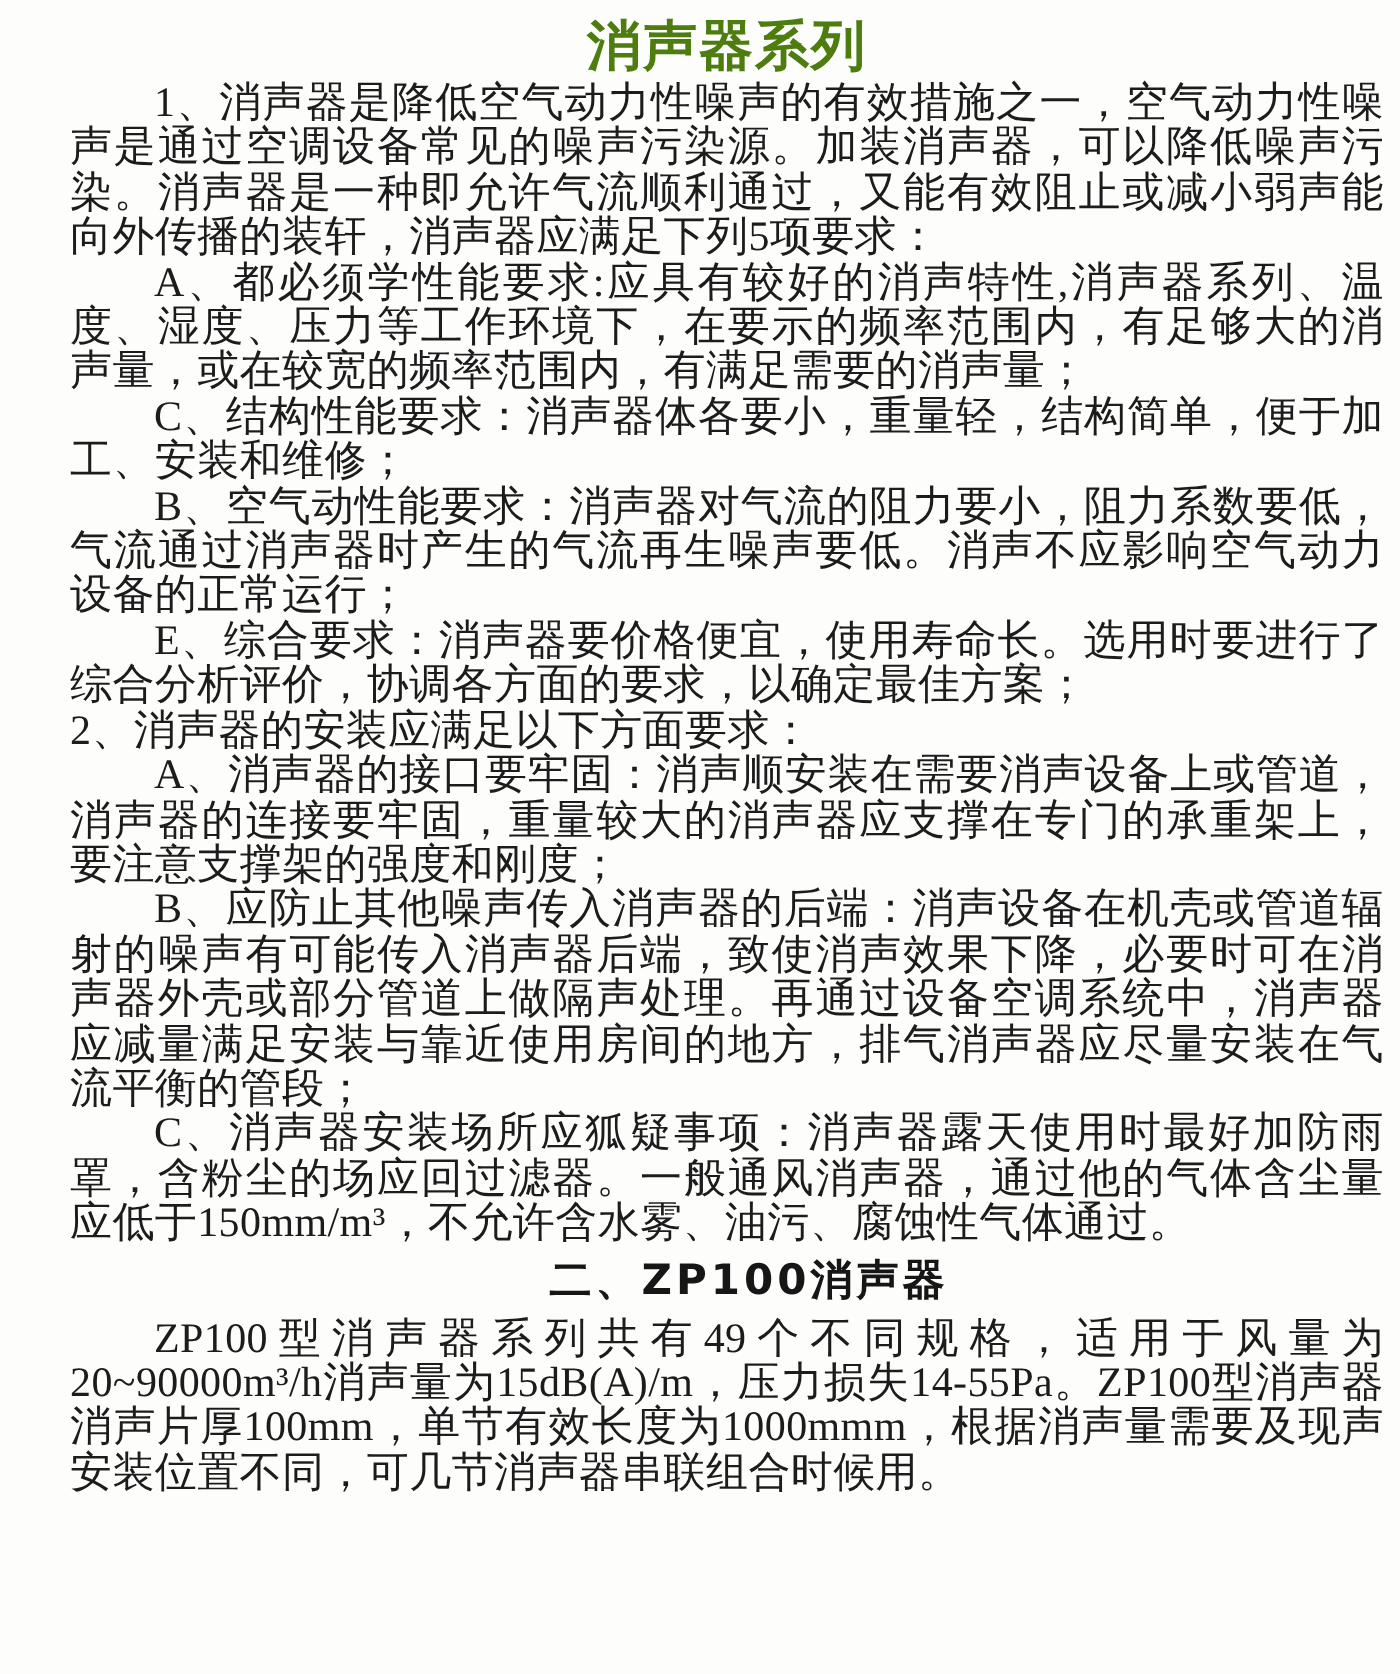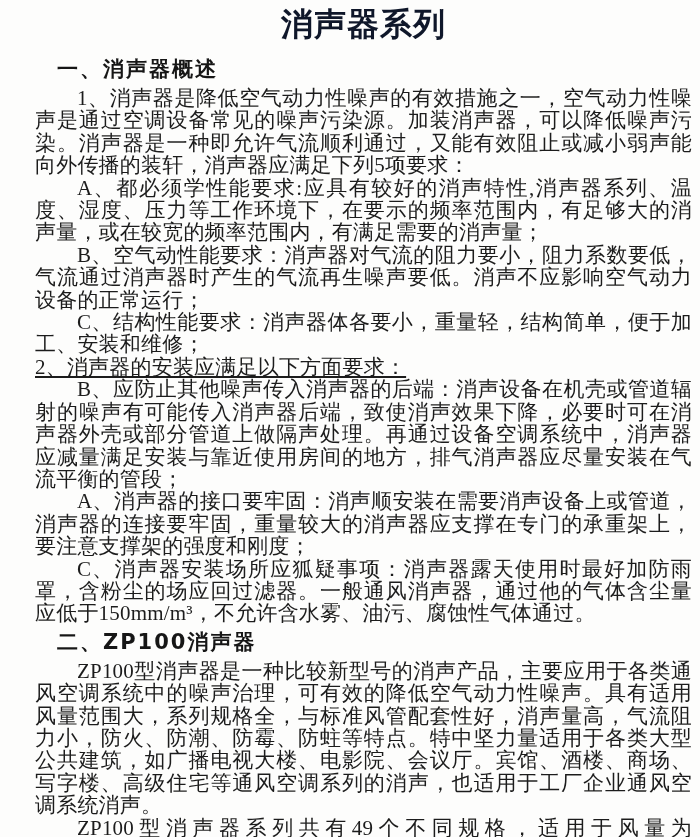--- a/index.html
+++ b/index.html
@@ -18,69 +18,68 @@
   .page {
     box-sizing: border-box;
     width: 700px;
     height: 837px;
     padding: 6px 8px 4px 35px;
   }
   .doc-title {
     text-align: center;
     font-family: "DejaVu Sans", "Liberation Sans", sans-serif;
     font-weight: bold;
-    font-size: 32px;
+    font-size: 27px;
     line-height: 32px;
     margin: 2px 0 0 0;
     letter-spacing: 1px;
-    color: #0f172a;
+    color: #4d7c0f;
   }
   .section-heading {
     font-family: "DejaVu Sans", "Liberation Sans", sans-serif;
     font-weight: bold;
     font-size: 21px;
     line-height: 27px;
     margin: 16px 0 4px 0;
     padding-left: 22px;
     letter-spacing: 2px;
     color: #161616;
   }
   .section-heading.second {
     margin-top: 4px;
+    text-align: center;
   }
   .para {
     font-size: 21px;
     line-height: 22.4px;
     text-align: justify;
     text-justify: inter-character;
     margin: 0;
     text-indent: 2em;
     letter-spacing: 0.2px;
   }
   .para.flush {
     text-indent: 0;
-    text-decoration: underline;
   }
 </style>
 </head>
 <body>
 
 <div class="page">
 
   <h1 class="doc-title">消声器系列</h1>
 
-  <h2 class="section-heading">一、消声器概述</h2>
 
   <p class="para">1、消声器是降低空气动力性噪声的有效措施之一，空气动力性噪声是通过空调设备常见的噪声污染源。加装消声器，可以降低噪声污染。消声器是一种即允许气流顺利通过，又能有效阻止或减小弱声能向外传播的装轩，消声器应满足下列5项要求：</p>
   <p class="para">A、都必须学性能要求:应具有较好的消声特性,消声器系列、温度、湿度、压力等工作环境下，在要示的频率范围内，有足够大的消声量，或在较宽的频率范围内，有满足需要的消声量；</p>
+  <p class="para">C、结构性能要求：消声器体各要小，重量轻，结构简单，便于加工、安装和维修；</p>
   <p class="para">B、空气动性能要求：消声器对气流的阻力要小，阻力系数要低，气流通过消声器时产生的气流再生噪声要低。消声不应影响空气动力设备的正常运行；</p>
-  <p class="para">C、结构性能要求：消声器体各要小，重量轻，结构简单，便于加工、安装和维修；</p>
+  <p class="para">E、综合要求：消声器要价格便宜，使用寿命长。选用时要进行了综合分析评价，协调各方面的要求，以确定最佳方案；</p>
   <p class="para flush">2、消声器的安装应满足以下方面要求：</p>
+  <p class="para">A、消声器的接口要牢固：消声顺安装在需要消声设备上或管道，消声器的连接要牢固，重量较大的消声器应支撑在专门的承重架上，要注意支撑架的强度和刚度；</p>
   <p class="para">B、应防止其他噪声传入消声器的后端：消声设备在机壳或管道辐射的噪声有可能传入消声器后端，致使消声效果下降，必要时可在消声器外壳或部分管道上做隔声处理。再通过设备空调系统中，消声器应减量满足安装与靠近使用房间的地方，排气消声器应尽量安装在气流平衡的管段；</p>
-  <p class="para">A、消声器的接口要牢固：消声顺安装在需要消声设备上或管道，消声器的连接要牢固，重量较大的消声器应支撑在专门的承重架上，要注意支撑架的强度和刚度；</p>
   <p class="para">C、消声器安装场所应狐疑事项：消声器露天使用时最好加防雨罩，含粉尘的场应回过滤器。一般通风消声器，通过他的气体含尘量应低于150mm/m³，不允许含水雾、油污、腐蚀性气体通过。</p>
 
   <h2 class="section-heading second">二、ZP100消声器</h2>
 
-  <p class="para">ZP100型消声器是一种比较新型号的消声产品，主要应用于各类通风空调系统中的噪声治理，可有效的降低空气动力性噪声。具有适用风量范围大，系列规格全，与标准风管配套性好，消声量高，气流阻力小，防火、防潮、防霉、防蛀等特点。特中坚力量适用于各类大型公共建筑，如广播电视大楼、电影院、会议厅。宾馆、酒楼、商场、写字楼、高级住宅等通风空调系列的消声，也适用于工厂企业通风空调系统消声。</p>
   <p class="para">ZP100型消声器系列共有49个不同规格，适用于风量为20~90000m³/h消声量为15dB(A)/m，压力损失14-55Pa。ZP100型消声器消声片厚100mm，单节有效长度为1000mmm，根据消声量需要及现声安装位置不同，可几节消声器串联组合时候用。</p>
 
 </div>
 
 </body></html>

